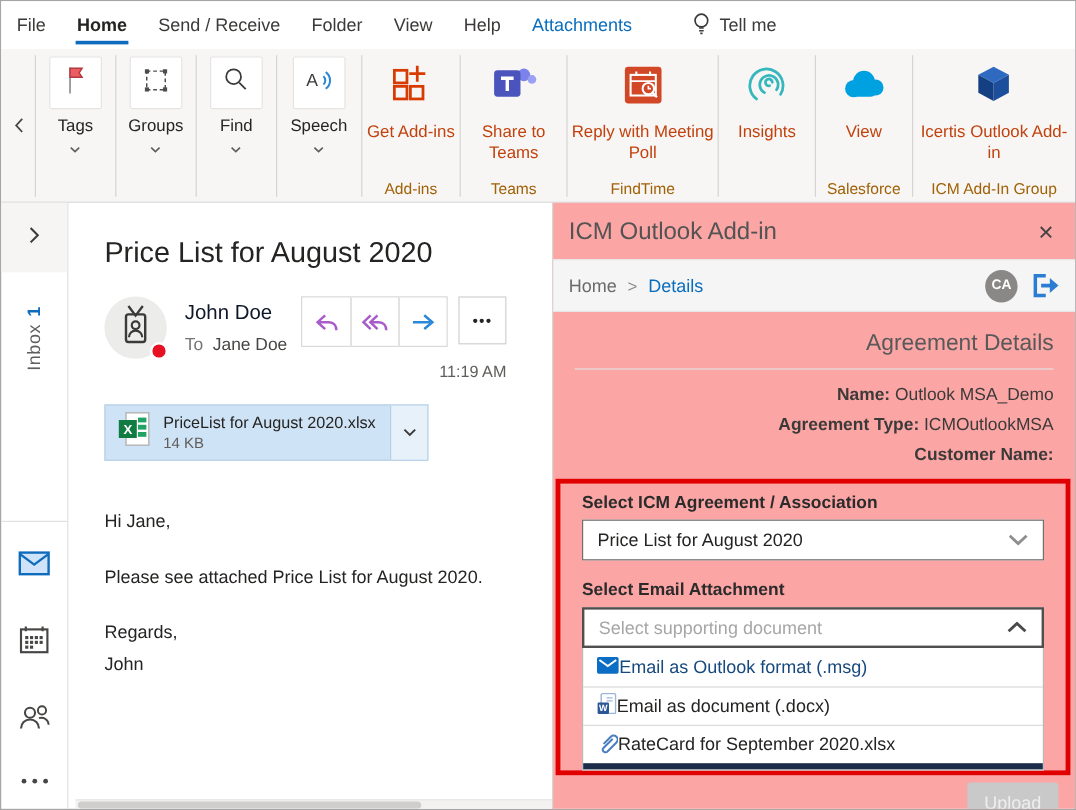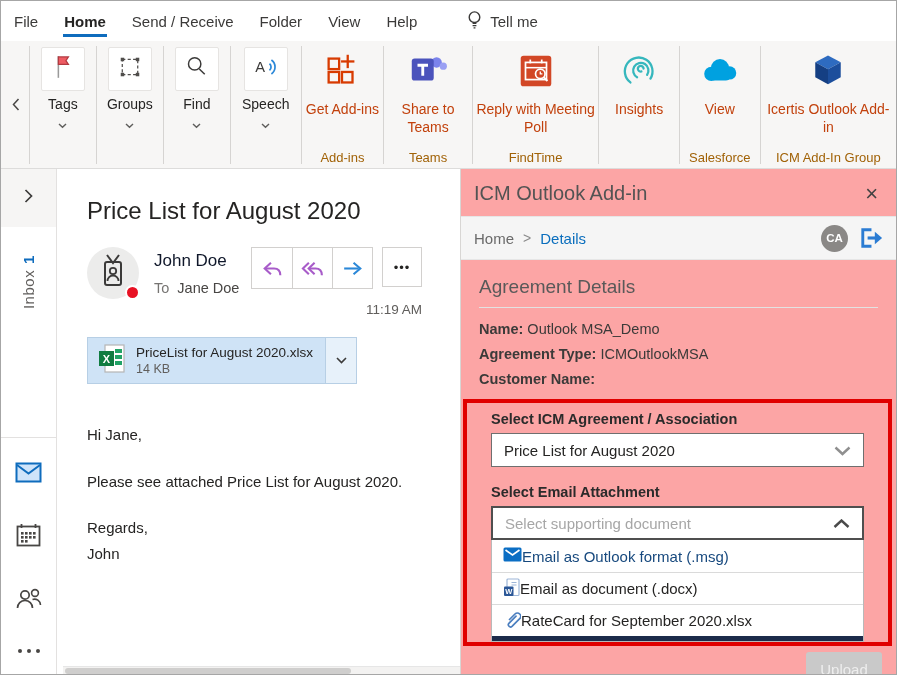--- a/index.html
+++ b/index.html
@@ -81,27 +81,27 @@
   .panel-title { font-size:20px; color:#535353; font-weight:400; }
   .panel-close { font-size:22px; line-height:1; color:#424242; cursor:pointer; padding:0 4px; }
   .crumbbar { height:44px; background:#f5f5f5; border-top:1px solid #e6e6e6; border-bottom:1px solid #e6e6e6; display:flex; align-items:center; padding:0 12px 0 13px; }
   .crumb-home { font-size:15px; color:#6a6a6a; cursor:pointer; }
   .crumb-sep { font-size:14px; color:#8a8a8a; margin:0 9px; }
   .crumb-cur { font-size:15px; color:#0a6ebd; cursor:pointer; }
   .crumb-spacer { flex:1; }
   .ava-ca { width:27px; height:27px; border-radius:50%; background:#8a8886; color:#fff; font-size:11.5px; font-weight:700; display:flex; align-items:center; justify-content:center; margin-right:9px; }
   .logout { cursor:pointer; display:flex; }
 
-  .panel-inner { padding:0 18px; }
+  .panel-inner { padding:0 18px;text-align:right; }
   .sec-title { font-size:19px; color:#595959; font-weight:400; margin-top:16px; padding-bottom:9px; border-bottom:1px solid #e2e2e2; }
   .fields { margin-top:9px; font-size:14.5px; color:#3b3a39; }
   .fields .frow { line-height:25px; }
   .fields b { font-weight:700; }
 
-  .red-box { margin:7px 4px 0 2px; border:4px solid #e00000; padding:8px 24px 0; }
+  .red-box { margin:7px 4px 0 2px; border:4px solid #e00000; padding:8px 18px 0; }
   .sel-label { font-size:14.5px; font-weight:700; color:#2b2b2b; }
   .selectbox { margin-top:6px; height:34px; border:1px solid #6f6f6f; background:#fff; display:flex; align-items:center; padding:0 12px; font-size:15px; color:#252423; cursor:pointer; }
   .selectbox .sp { flex:1; }
   .lbl2 { margin-top:17px; }
   .selectbox.focused { border:2px solid #4f4f4f; color:#a6a6a6; }
   .dd-list { border:1px solid #b9b9b9; border-top:none; background:#fff; position:relative; }
   .dd-opt { height:32px; display:flex; align-items:center; gap:0; padding:0 11px; font-size:15px; color:#252423; cursor:pointer; }
   .dd-opt + .dd-opt { border-top:1px solid #dadada; }
   .dd-opt.hl { color:#17497e; }
   .dd-scroll { height:5px; background:#1c2b4a; width:100%; }
@@ -114,20 +114,21 @@
 
 <div class="app">
 
   <nav class="menubar">
     <span class="menu-item">File</span>
     <span class="menu-item active">Home</span>
     <span class="menu-item">Send / Receive</span>
     <span class="menu-item">Folder</span>
     <span class="menu-item">View</span>
     <span class="menu-item">Help</span>
+    <span class="menu-item link">Attachments</span>
     <span class="tellme">
       <span>
         <svg width="17" height="21" viewBox="0 0 18 21">
             <circle cx="9" cy="8" r="5.6" fill="none" stroke="#3b3a39" stroke-width="1.5"></circle>
             <path d="M7 14.6 h4 M7 17 h4 M8 19.3 h2" stroke="#3b3a39" stroke-width="1.4" fill="none"></path>
           </svg>
       </span>
       <span>Tell me</span>
     </span>
   </nav>

